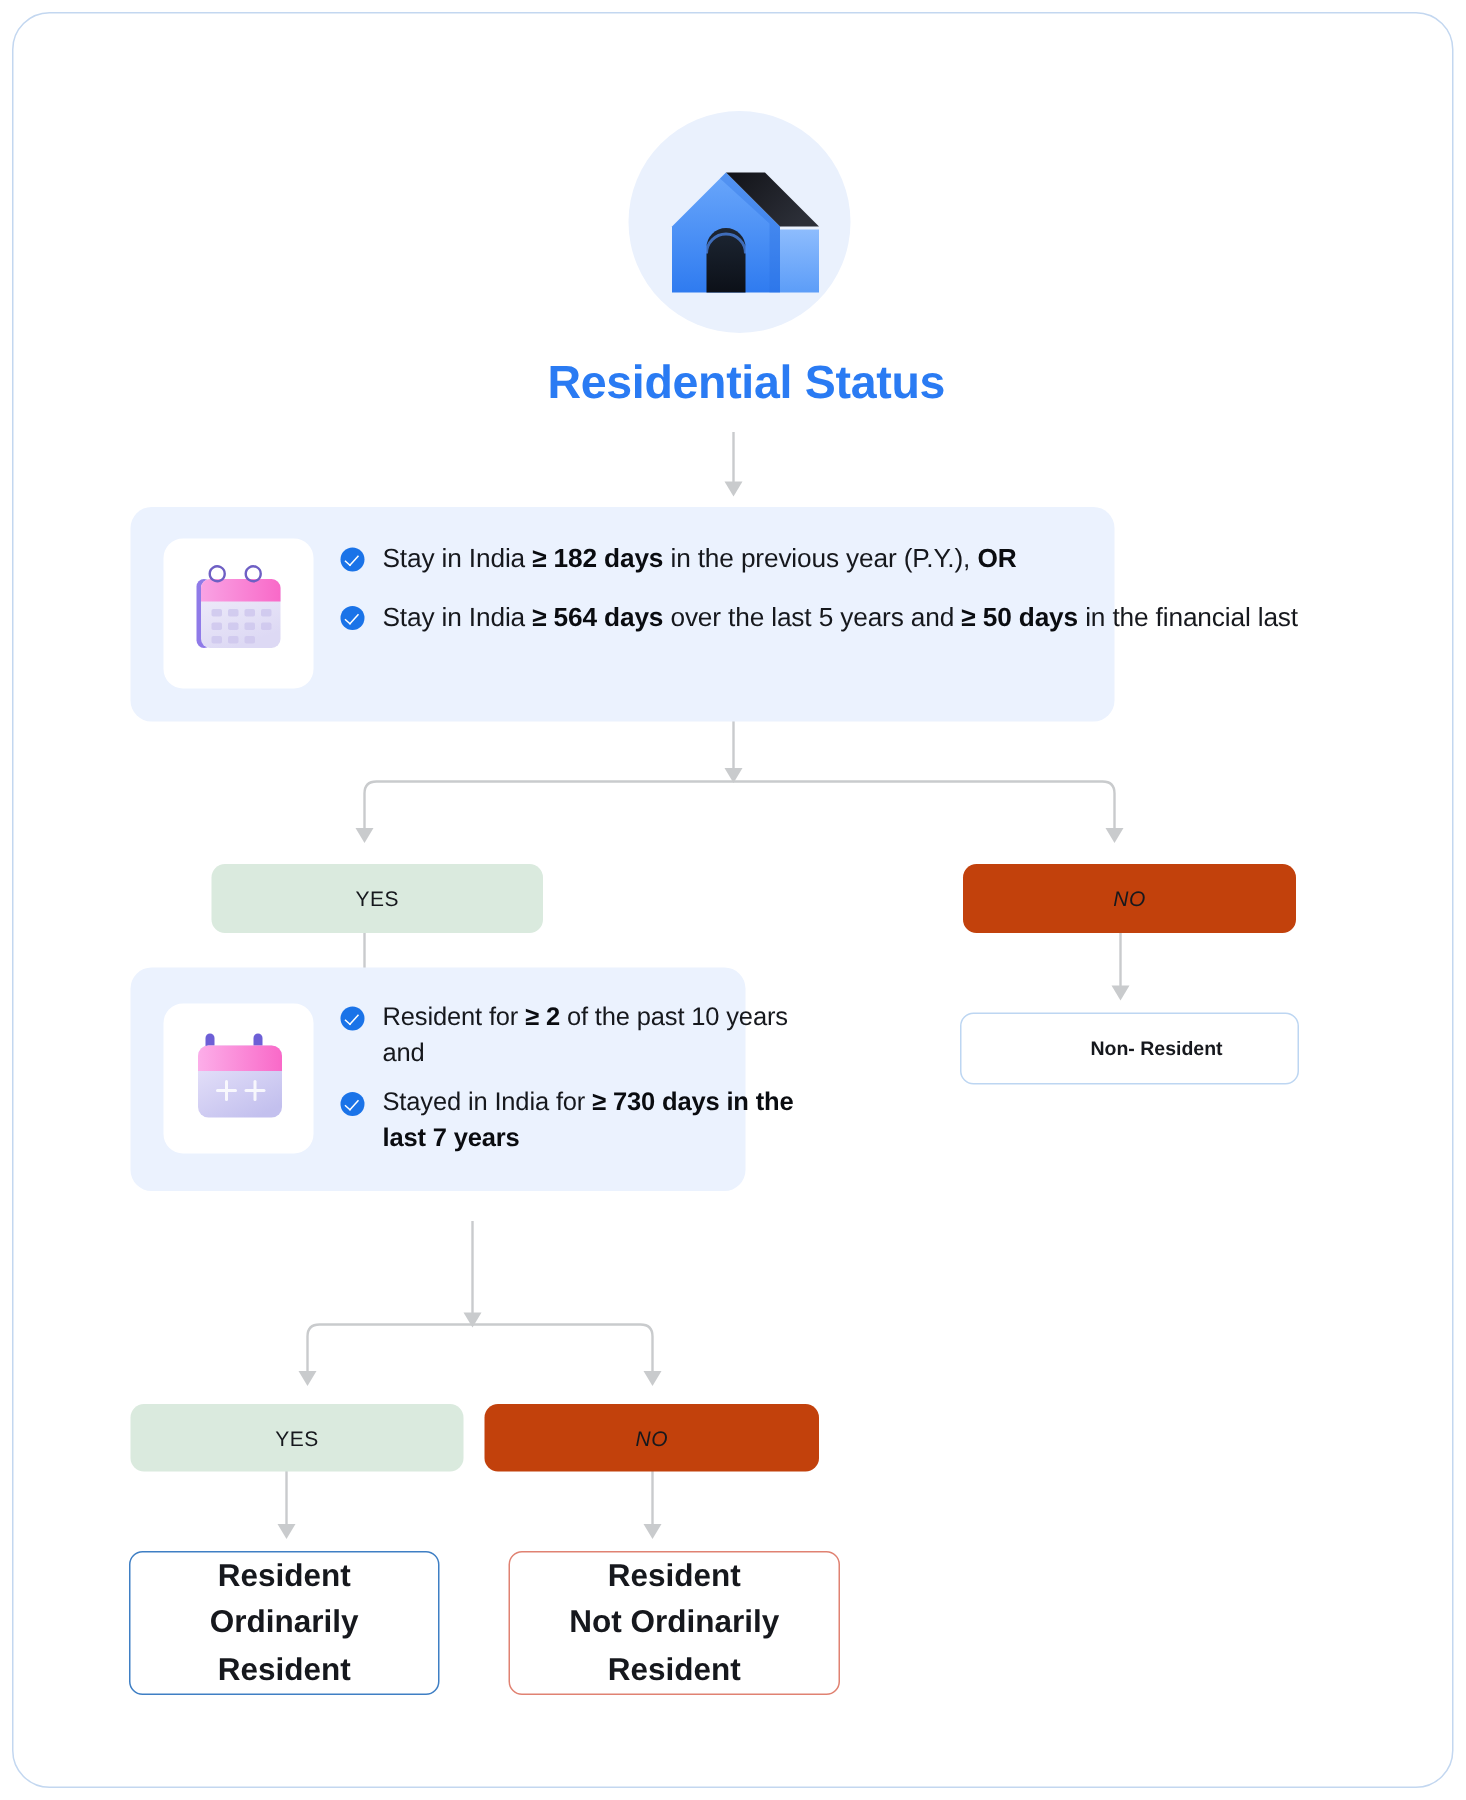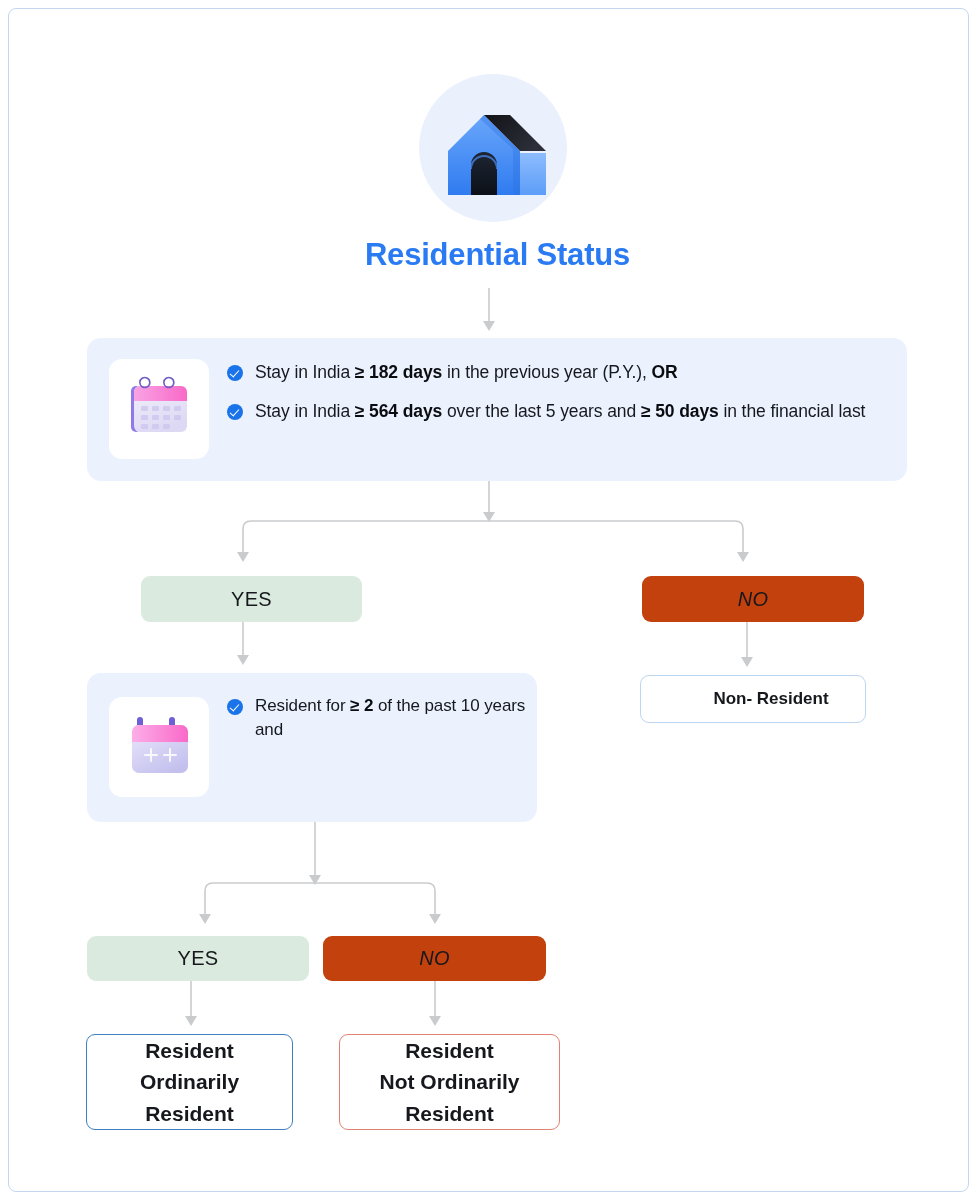--- a/index.html
+++ b/index.html
@@ -9,21 +9,21 @@
     height: 1200px;
     background: #ffffff;
     font-family: "Liberation Sans", sans-serif;
   }
 
   #frame {
     position: absolute;
     left: 8px; top: 8px;
     width: 961px; height: 1184px;
     border: 1.5px solid #c3d7f0;
-    border-radius: 8px;
+    border-radius: 25px;
     background: #ffffff;
     overflow: hidden;
   }
 
   
   #header-icon-circle {
     position: absolute;
     left: 410px; top: 65px;
     width: 148px; height: 148px;
     border-radius: 50%;
@@ -44,22 +44,22 @@
     color: #2a7bf3;
     letter-spacing: -0.2px;
   }
 
   
   .info-panel {
     position: absolute;
     background: #ebf2fe;
     border-radius: 14px;
   }
-  #panel-1 { left: 78px; top: 329px; width: 820px; height: 143px; padding-left: 27px; }
-  #panel-2 { left: 78px; top: 664px; width: 450px; height: 149px; }
+  #panel-1 { left: 78px; top: 329px; width: 656px; height: 143px; padding-left: 27px; }
+  #panel-2 { left: 78px; top: 636px; width: 410px; height: 149px; }
 
   .icon-card {
     position: absolute;
     background: #ffffff;
     border-radius: 13px;
   }
   #icon-card-1 { left: 22px; top: 21px; width: 100px; height: 100px; }
   #icon-card-2 { left: 22px; top: 24px; width: 100px; height: 100px; }
 
   .bullets {
@@ -103,21 +103,21 @@
   #panel-2 .bullet-text { font-size: 17px; line-height: 1.42; }
   .bullet-text b { font-weight: bold; color: #0a0c10; }
 
   
   .chip {
     position: absolute;
     border-radius: 9px;
     display: flex;
     align-items: center;
     justify-content: center;
-    font-size: 20px;
+    font-size: 14px;
     color: #16181d;
     letter-spacing: 0.3px;
   }
   .chip-yes { background: #daeade; }
   .chip-no  { background: #c2410c; font-style: italic; }
 
   #chip-yes-1 { left: 132px; top: 567px; width: 221px; height: 46px; }
   #chip-no-1  { left: 633px; top: 567px; width: 222px; height: 46px; }
   #chip-yes-2 { left: 78px;  top: 927px; width: 222px; height: 45px; }
   #chip-no-2  { left: 314px; top: 927px; width: 223px; height: 45px; }
@@ -131,21 +131,21 @@
     align-items: center;
     justify-content: center;
     text-align: center;
     font-size: 21px;
     font-weight: bold;
     color: #16181d;
     line-height: 1.5;
     white-space: pre-line;
   }
   #outcome-nr  { left: 631px; top: 666px; width: 226px; height: 48px;
-                 border: 1.4px solid #bdd6f2; font-size: 17px; padding-left: 36px; }
+                 border: 1.4px solid #bdd6f2; font-size: 13px; padding-left: 36px; }
   #outcome-ror { left: 77px;  top: 1025px; width: 207px; height: 96px;
                  border: 1.6px solid #3f7fc4; }
   #outcome-rnor{ left: 330px; top: 1025px; width: 221px; height: 96px;
                  border: 1.6px solid #e08272; }
 
   
   #connectors {
     position: absolute;
     left: 0; top: 0;
     width: 961px; height: 1184px;
@@ -291,20 +291,24 @@
           <path d="M55 58 h12"></path>
           <path d="M61 52 v12"></path>
         </g>
       </svg>
     </div>
     <div class="bullets">
       <div class="bullet-row">
         <span class="check-icon"></span>
         <span class="bullet-text"><span>Resident for </span><b>≥ 2</b><span> of the past 10 years and</span></span>
       </div>
+      <div class="bullet-row">
+        <span class="check-icon"></span>
+        <span class="bullet-text"><span>Stayed in India for </span><b>≥ 730 days in the last 7 years</b></span>
+      </div>
     </div>
   </div>
 
   <div class="outcome" id="outcome-nr">Non- Resident</div>
 
   <div class="chip chip-yes" id="chip-yes-2">YES</div>
   <div class="chip chip-no" id="chip-no-2">NO</div>
 
   <div class="outcome" id="outcome-ror">Resident
 Ordinarily

